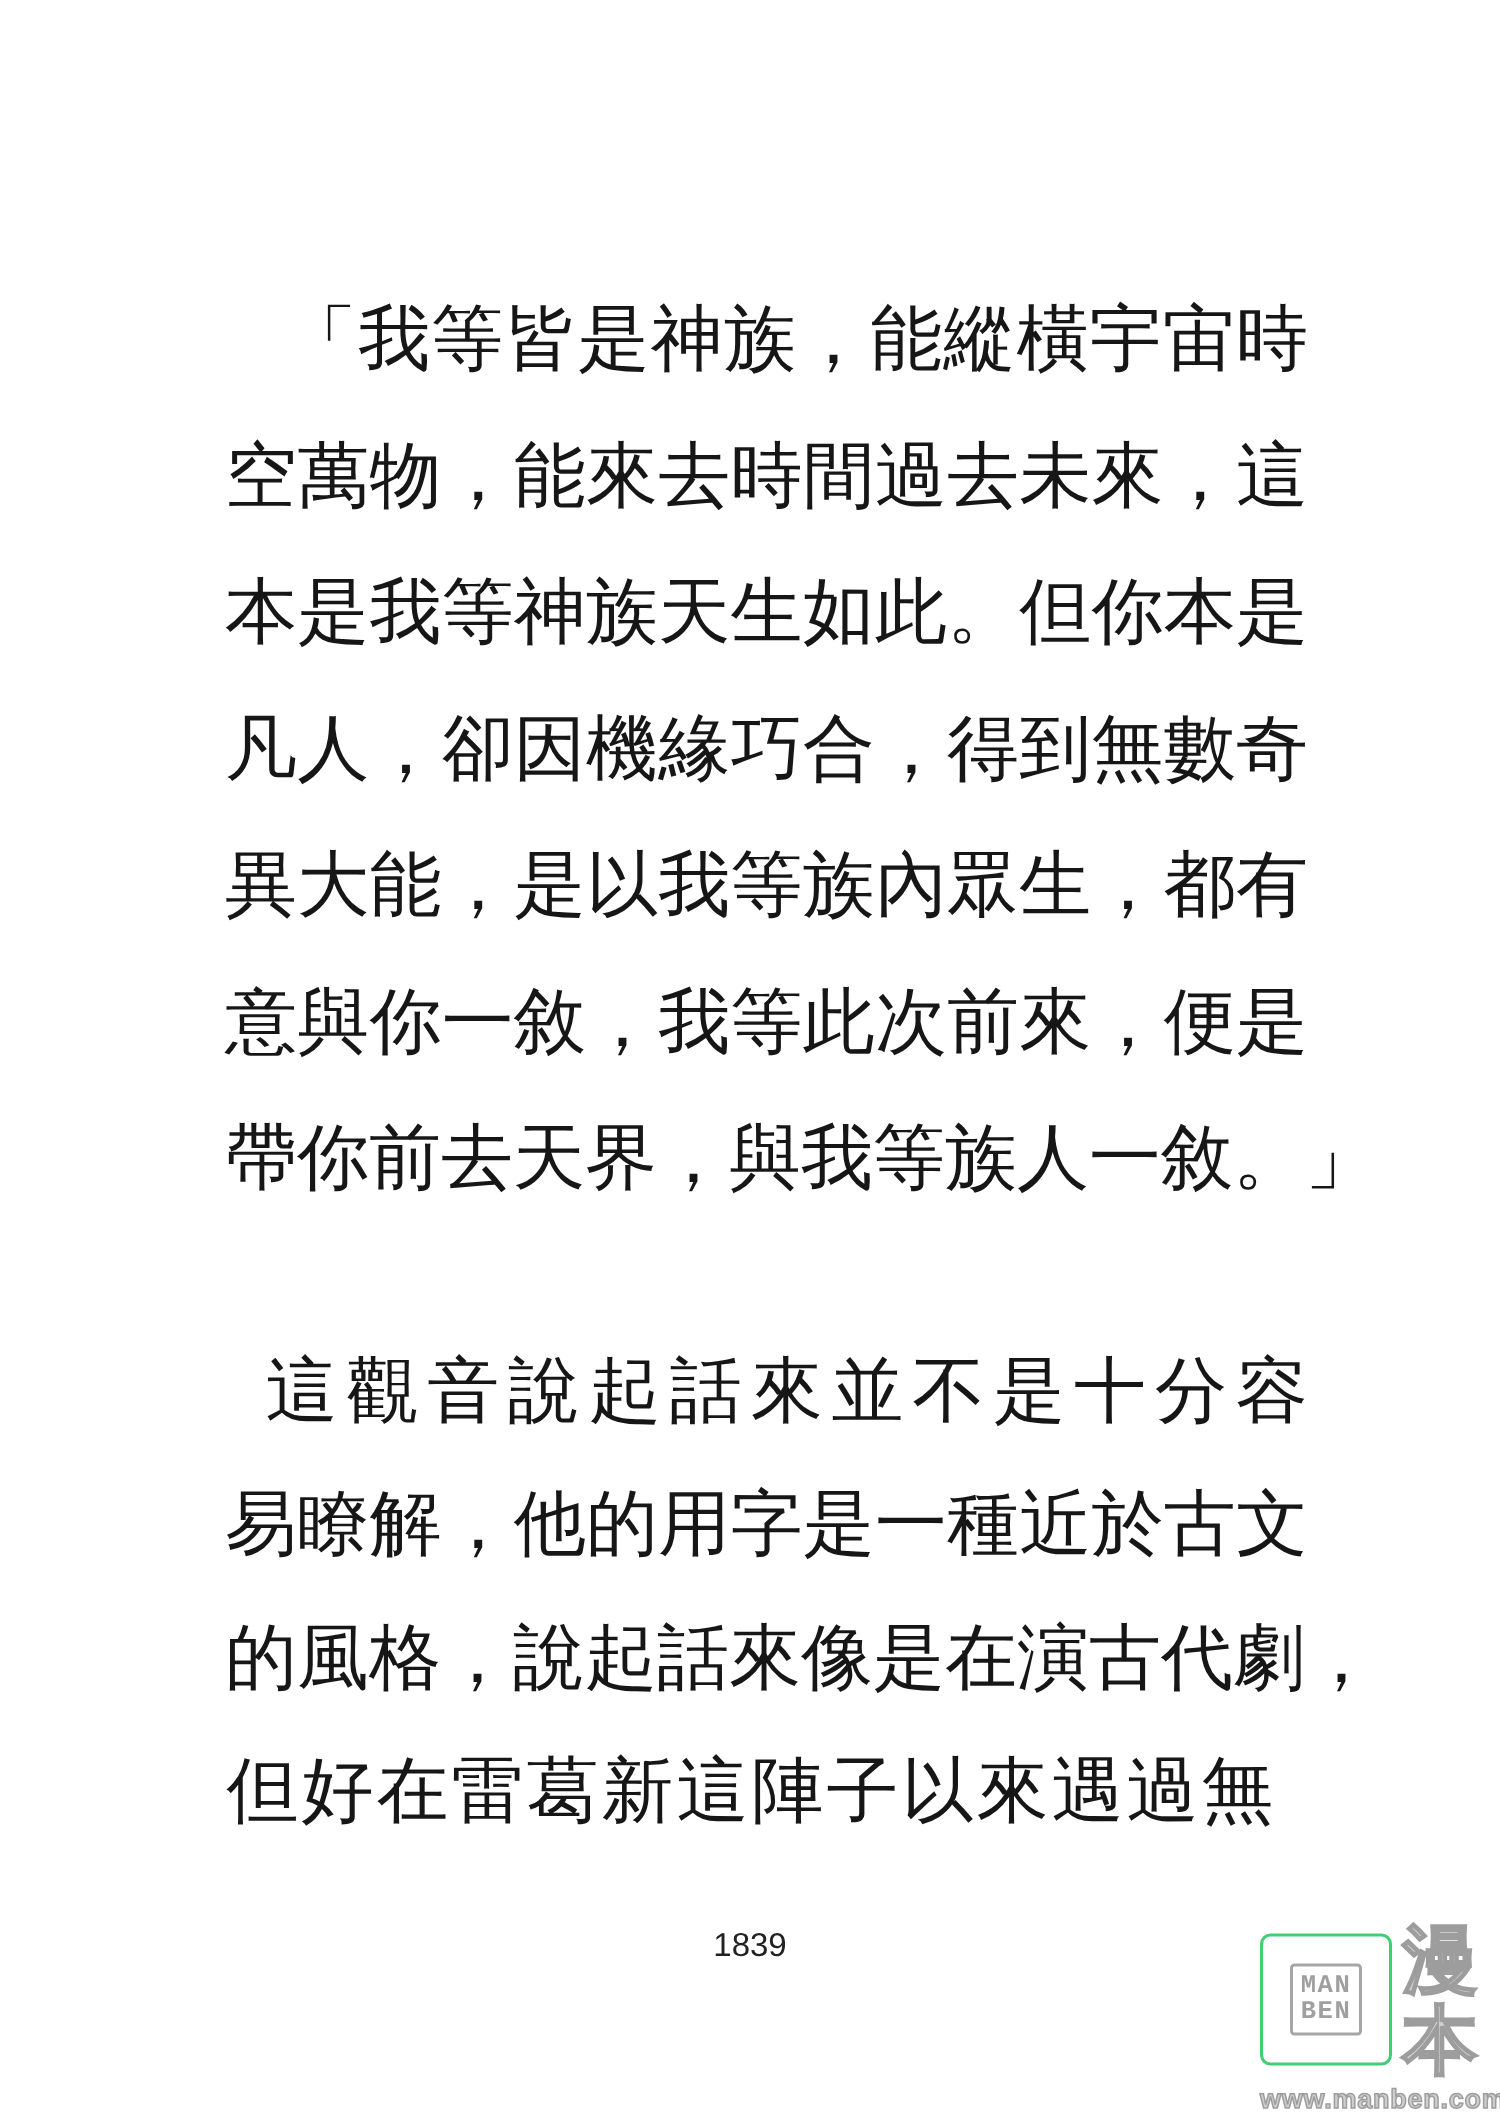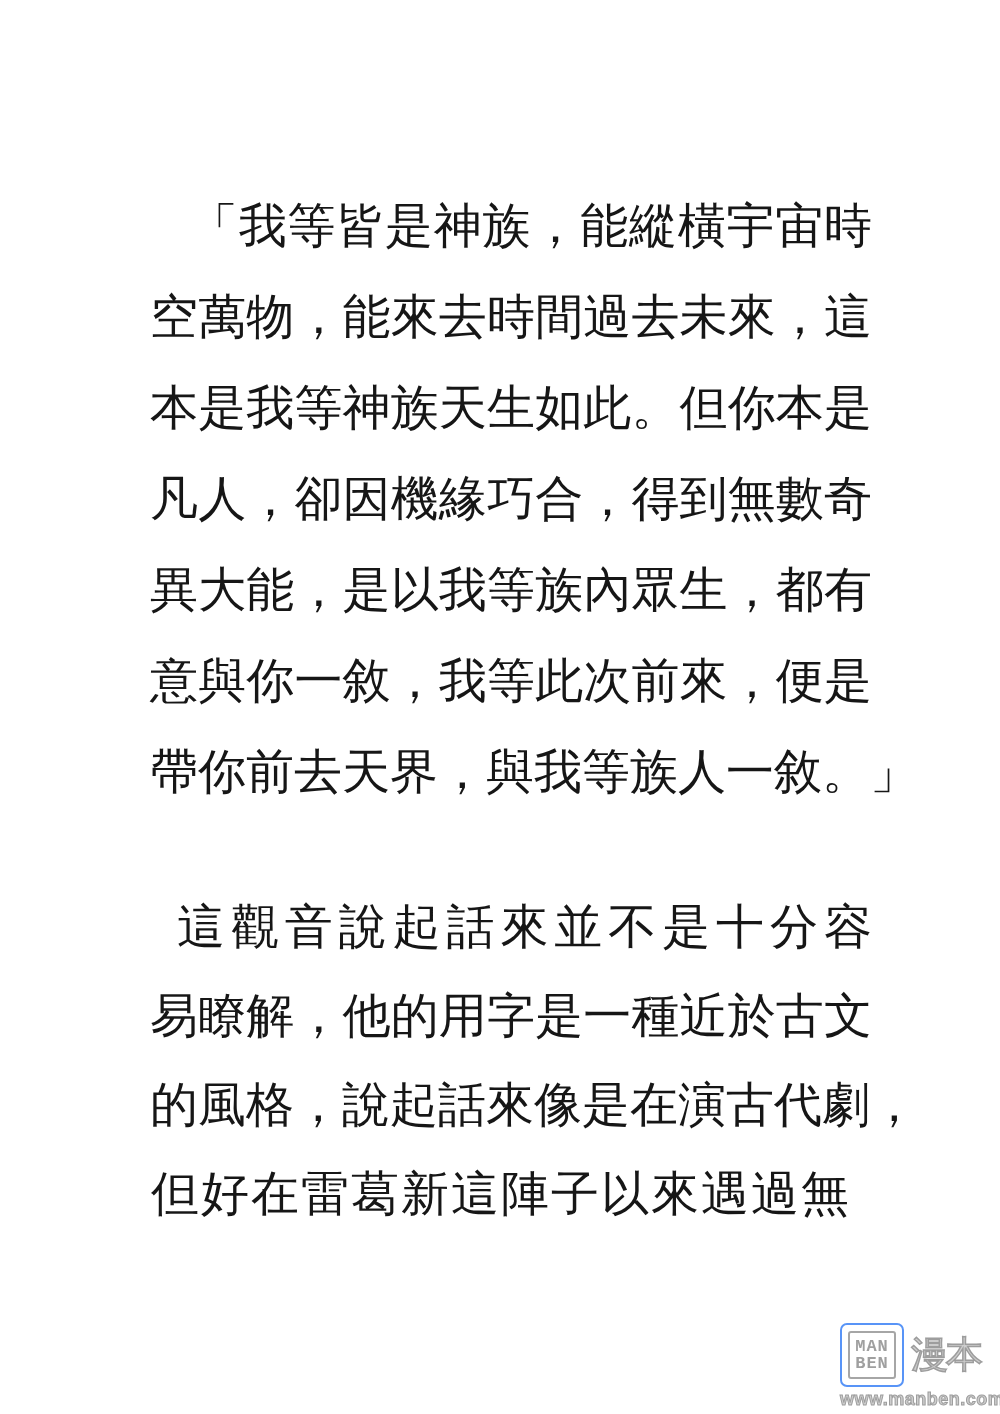--- a/index.html
+++ b/index.html
@@ -60,23 +60,23 @@
     opacity: 0.85;
   }
   .wm-top {
     display: flex;
     align-items: center;
     gap: 7px;
   }
   .wm-box {
     width: 48px;
     height: 48px;
-    border: 2px solid #3b82f6;
+    border: 2px solid #22c55e;
     border-radius: 7px;
-    padding: 6px;
+    padding: 18px;
     box-sizing: content-box;
     flex: none;
   }
   .wm-box-inner {
     width: 100%;
     height: 100%;
     border: 2px solid #979797;
     border-radius: 3px;
     box-sizing: border-box;
     display: flex;
@@ -84,22 +84,22 @@
     align-items: center;
     justify-content: center;
     font-family: "Liberation Mono", "DejaVu Sans Mono", monospace;
     font-weight: bold;
     font-size: 17px;
     line-height: 17px;
     letter-spacing: 1px;
     color: #8f8f8f;
   }
   .wm-cjk {
-    font-size: 37px;
-    font-weight: normal;
+    font-size: 50px;
+    font-weight: bold;
     letter-spacing: -2px;
     color: #c6c6c6;
     -webkit-text-stroke: 1.5px #8d8d8d;
     line-height: 54px;
   }
   .wm-url {
     margin-top: 2px;
     font-size: 18px;
     font-weight: bold;
     letter-spacing: 0.5px;
@@ -296,20 +296,21 @@
         <span class="ch">陣</span>
         <span class="ch">子</span>
         <span class="ch">以</span>
         <span class="ch">來</span>
         <span class="ch">遇</span>
         <span class="ch">過</span>
         <span class="ch">無</span>
       </div>
   </div>
 
+  <div class="page-number">1839</div>
 
   <div class="watermark">
     <div class="wm-top">
       <div class="wm-box">
         <div class="wm-box-inner">
           <span>MAN</span>
           <span>BEN</span>
         </div>
       </div>
       <div class="wm-cjk">漫本</div>

